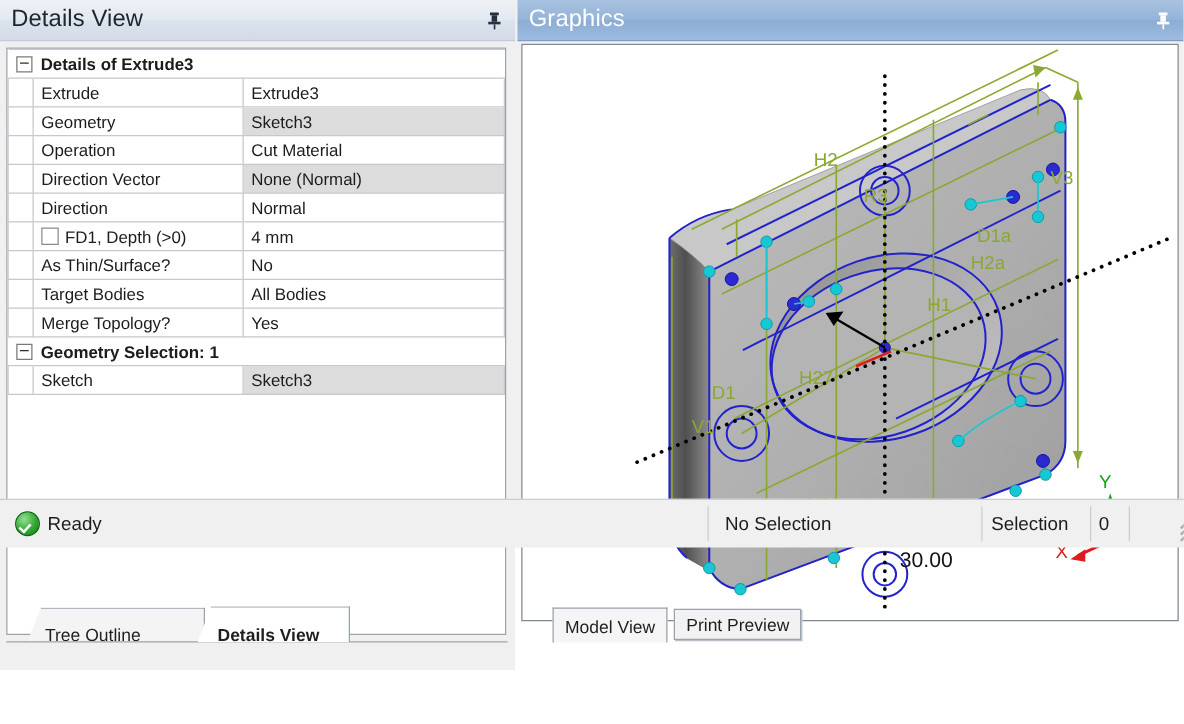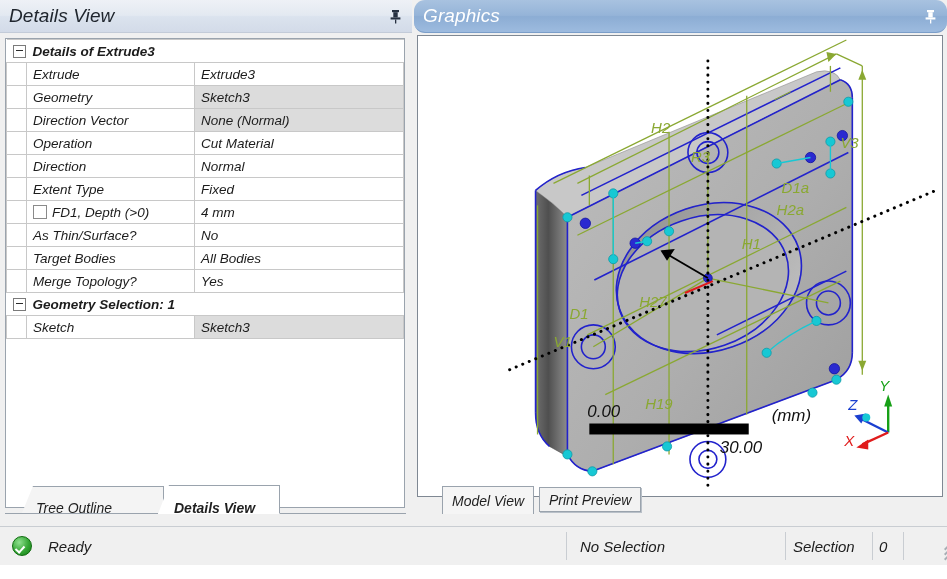--- a/index.html
+++ b/index.html
@@ -12,23 +12,22 @@
     height: 579px;
     overflow: hidden;
     font-family: "Liberation Sans", sans-serif;
     font-size: 13px;
     color: #1a1a1a;
     -webkit-font-smoothing: antialiased;
   }
   #app {
     position: relative;
     width: 947px;
-    height: 565px;
+    height: 438px;
     background: #f0f0f0;
-    font-style: italic;
   }
 
   
   #details-panel {
     position: absolute;
     left: 0; top: 0;
     width: 412px;
     height: 536px;
     background: #f0f0f0;
     box-sizing: border-box;
@@ -44,21 +43,20 @@
     padding-left: 9px;
   }
   .panel-header .title {
     font-size: 19px;
     color: #20262e;
     letter-spacing: .1px;
   }
   .panel-header.active {
     background: linear-gradient(to bottom, #a8c2e0 0%, #95b4d8 48%, #8cadd4 52%, #9dbbdf 100%);
     border-bottom: 1px solid #7b9ec9;
-    border-radius: 11px;
   }
   .panel-header.active .title { color: #ffffff; }
 
   .pin-btn {
     position: absolute;
     right: 8px; top: 7px;
     width: 18px; height: 18px;
     display: flex; align-items: center; justify-content: center;
     font-size: 14px;
     line-height: 1;
@@ -258,21 +256,21 @@
     color: #1d1d1d;
     box-sizing: border-box;
   }
   .sb-sep {
     position: absolute;
     top: 5px;
     width: 1px;
     height: 28px;
     background: #c9cdd2;
   }
-  #sb-ready { left: 12px; gap: 16px; }
+  #sb-ready { left: 12px; gap: 6px; }
   .ok-badge {
     width: 18px; height: 18px;
     border-radius: 50%;
     background: radial-gradient(circle at 35% 30%, #8fe08f 0%, #35a635 55%, #137a13 100%);
     border: 1px solid #0d6b0d;
     position: relative;
   }
   .ok-badge:after {
     content: "";
     position: absolute;
@@ -337,37 +335,32 @@
             <td class="lbl">Extrude</td>
             <td>Extrude3</td>
           </tr>
           <tr>
             <td class="expander"></td>
             <td class="lbl">Geometry</td>
             <td class="shaded">Sketch3</td>
           </tr>
           <tr>
             <td class="expander"></td>
+            <td class="lbl">Operation</td>
+            <td>Cut Material</td>
+          </tr>
+          <tr>
+            <td class="expander"></td>
             <td class="lbl">Direction Vector</td>
             <td class="shaded">None (Normal)</td>
           </tr>
           <tr>
             <td class="expander"></td>
-            <td class="lbl">Operation</td>
-            <td>Cut Material</td>
-          </tr>
-          <tr>
-            <td class="expander"></td>
             <td class="lbl">Direction</td>
             <td>Normal</td>
-          </tr>
-          <tr>
-            <td class="expander"></td>
-            <td class="lbl">Extent Type</td>
-            <td>Fixed</td>
           </tr>
           <tr>
             <td class="expander"></td>
             <td class="lbl">
               <span class="fd-check"></span><span>FD1,  Depth (&gt;0)</span>
             </td>
             <td>4 mm</td>
           </tr>
           <tr>
             <td class="expander"></td>

